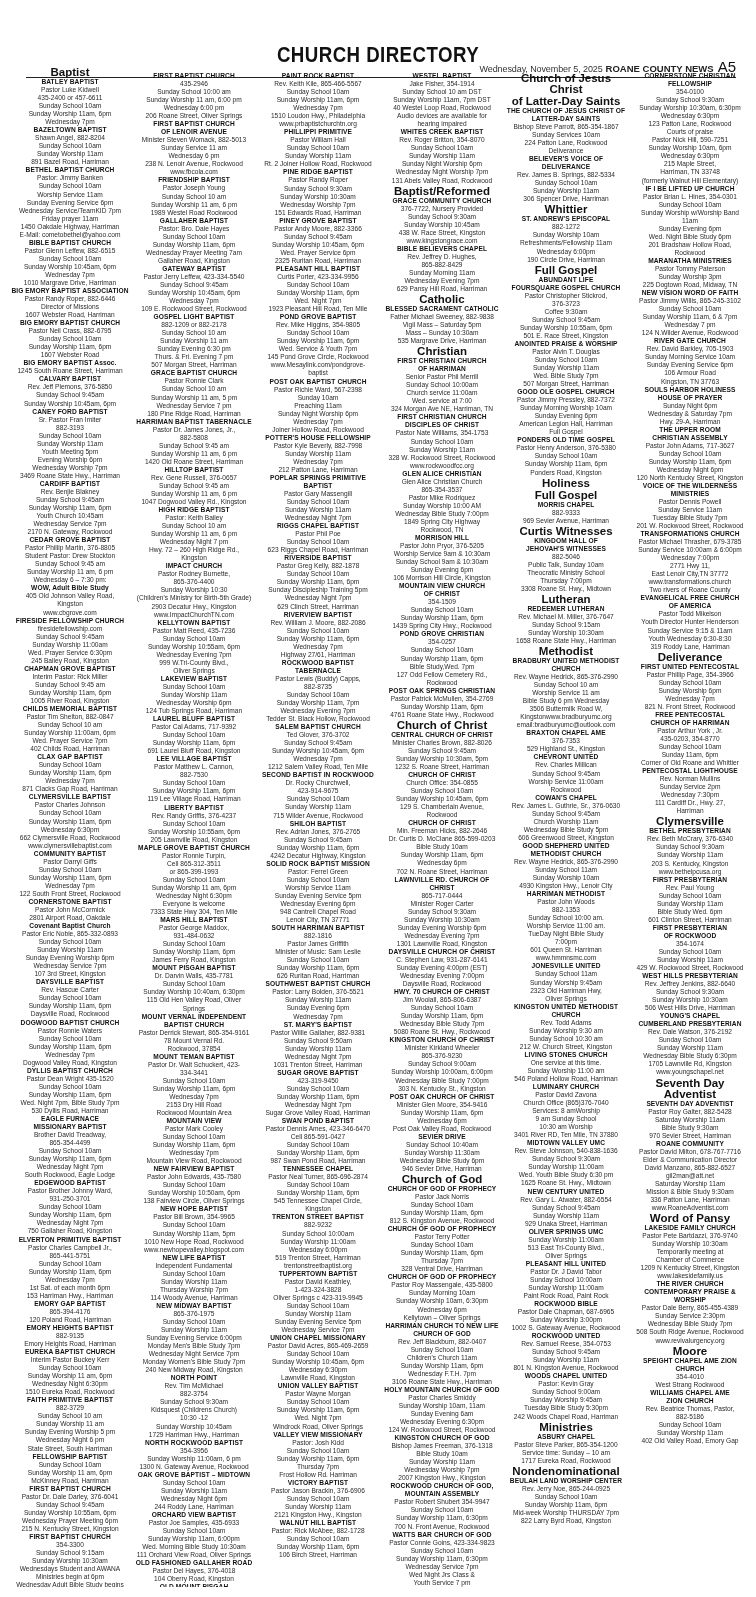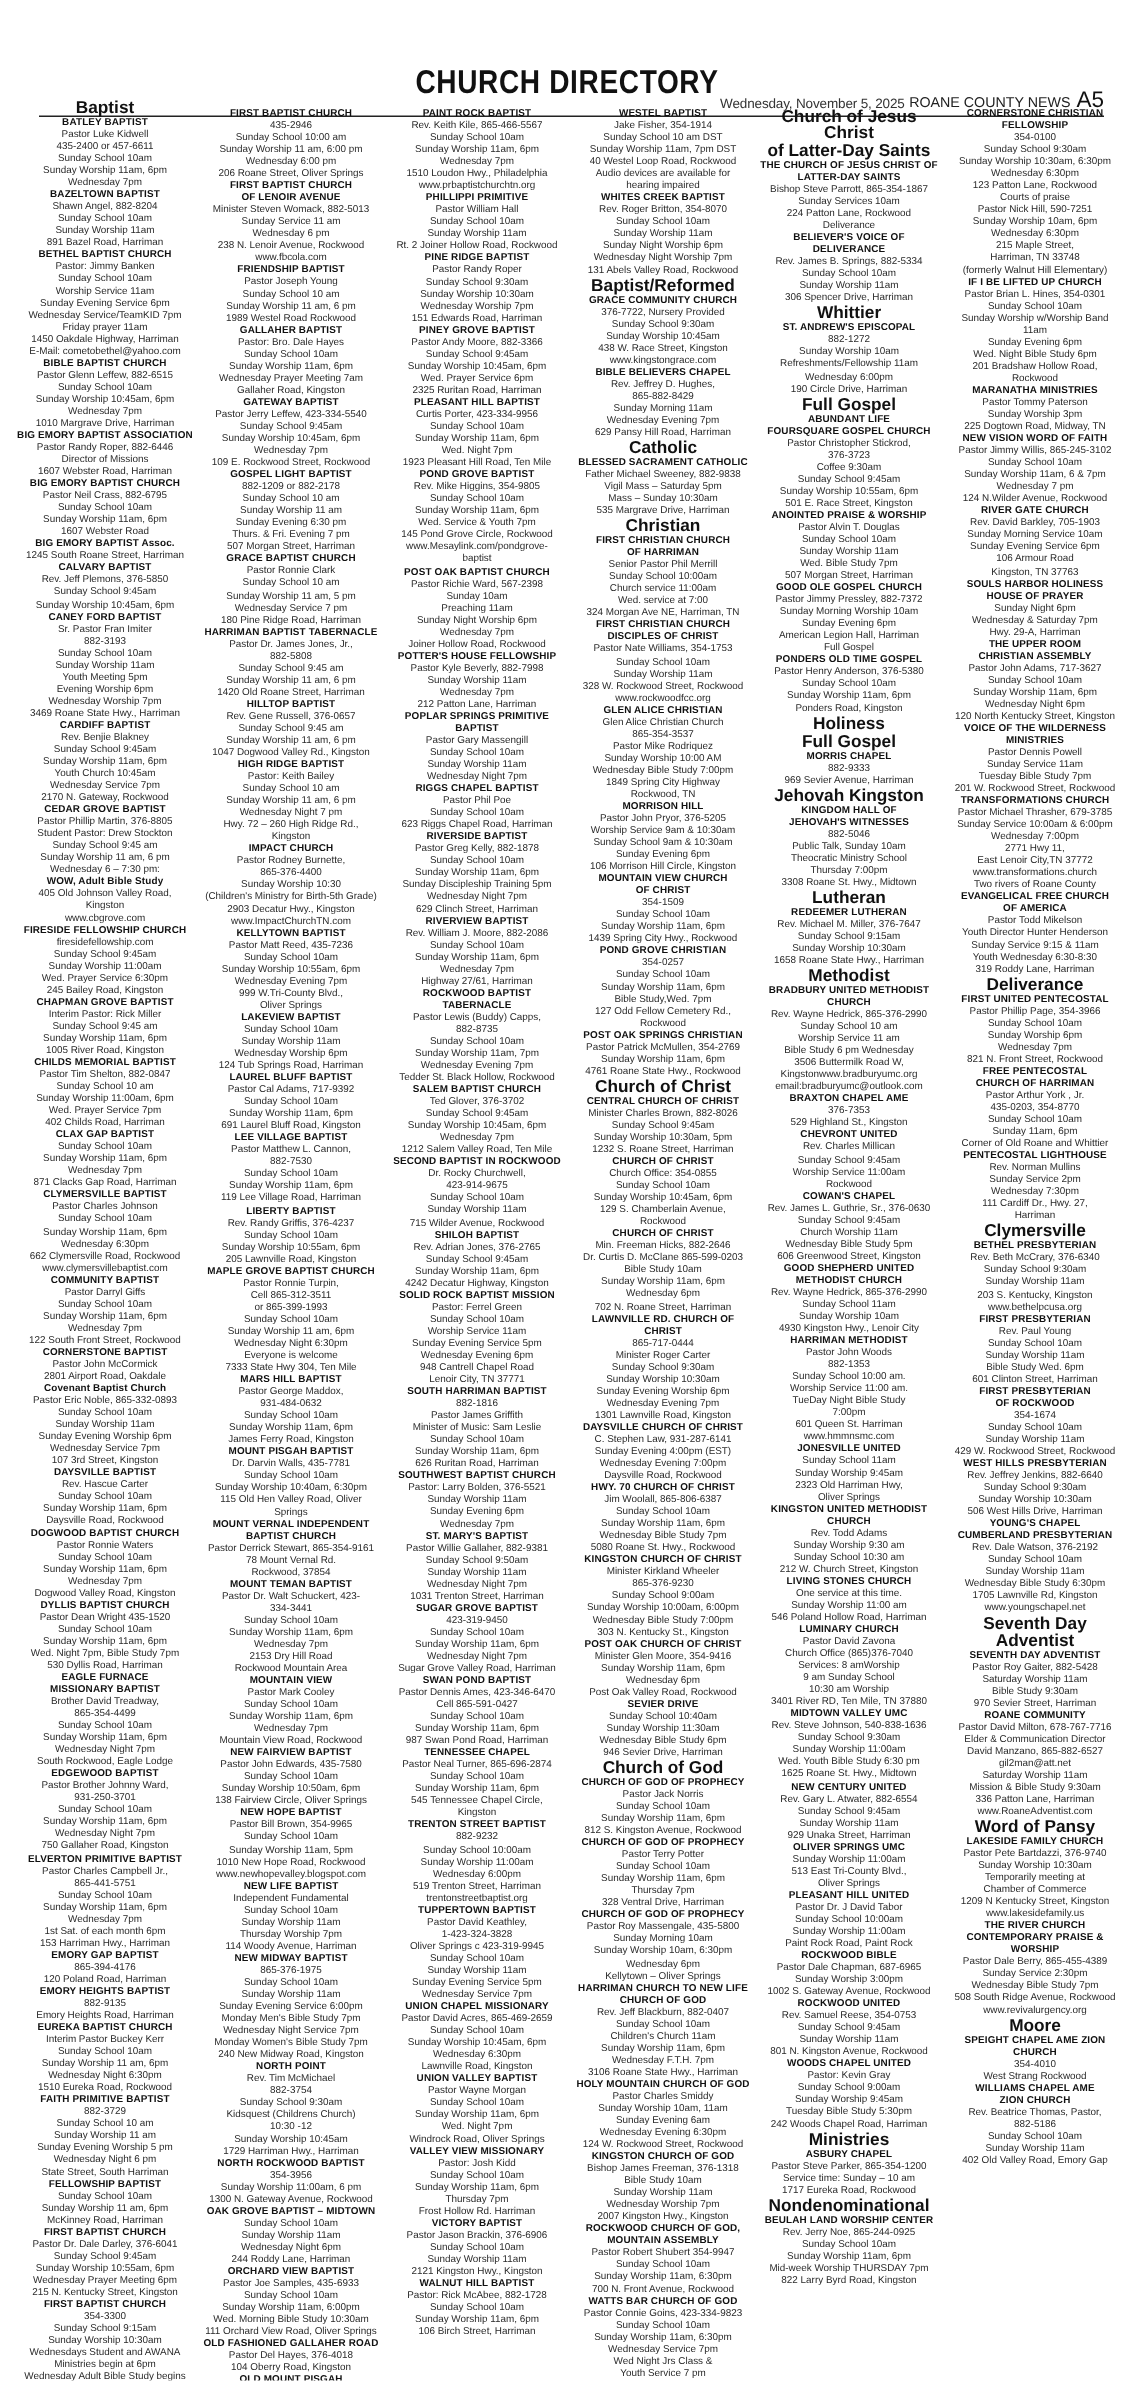--- a/index.html
+++ b/index.html
@@ -7,21 +7,21 @@
       width: 756px; height: 1597px; overflow: hidden; position: relative;
       font-family: "Liberation Sans", sans-serif; color: #1a1a1a;
     }
     .masthead {
       position: absolute; left: 26px; right: 20px; top: 20px; height: 24px;
       border-bottom: 1px solid #222;
       display: flex; justify-content: flex-end; align-items: flex-end;
       padding-bottom: 3px; box-sizing: border-box; margin-top: 34px;
     }
     .masthead .date { font-size: 9px; color: #333; margin-right: 3px; letter-spacing: -0.1px; }
-    .masthead .paper { font-size: 9.5px; font-weight: normal; color: #222; margin-right: 4px; }
+    .masthead .paper { font-size: 9.5px; font-weight: bold; color: #222; margin-right: 4px; }
     .masthead .page { font-size: 15px; font-weight: normal; color: #111; line-height: 14px; }
     .page-title {
       position: absolute; top: 42px; left: 0; right: 0; text-align: center;
       font-family: "Liberation Sans", sans-serif; font-weight: bold;
       font-size: 22px; letter-spacing: 0.5px; transform: scaleX(0.85); color: #111;
     }
     .columns {
       position: absolute; top: 66px; left: 8px; right: 4px; bottom: 10px;
       display: flex; gap: 0;
     }
@@ -861,21 +861,21 @@
       <div class="name">PONDERS OLD TIME GOSPEL</div>
       <div class="line">Pastor Henry Anderson, 376-5380</div>
       <div class="line">Sunday School 10am</div>
       <div class="line">Sunday Worship 11am, 6pm</div>
       <div class="line">Ponders Road, Kingston</div>
       <div class="denom">Holiness</div>
       <div class="denom">Full Gospel</div>
       <div class="name">MORRIS CHAPEL</div>
       <div class="line">882-9333</div>
       <div class="line">969 Sevier Avenue, Harriman</div>
-      <div class="denom">Jehovah Kingston</div>
+      <div class="denom">Curtis Witnesses</div>
       <div class="name">KINGDOM HALL OF</div>
       <div class="name">JEHOVAH'S WITNESSES</div>
       <div class="line">882-5046</div>
       <div class="line">Public Talk, Sunday 10am</div>
       <div class="line">Theocratic Ministry School</div>
       <div class="line">Thursday 7:00pm</div>
       <div class="line">3308 Roane St. Hwy., Midtown</div>
       <div class="denom">Lutheran</div>
       <div class="name">REDEEMER LUTHERAN</div>
       <div class="line">Rev. Michael M. Miller, 376-7647</div>

